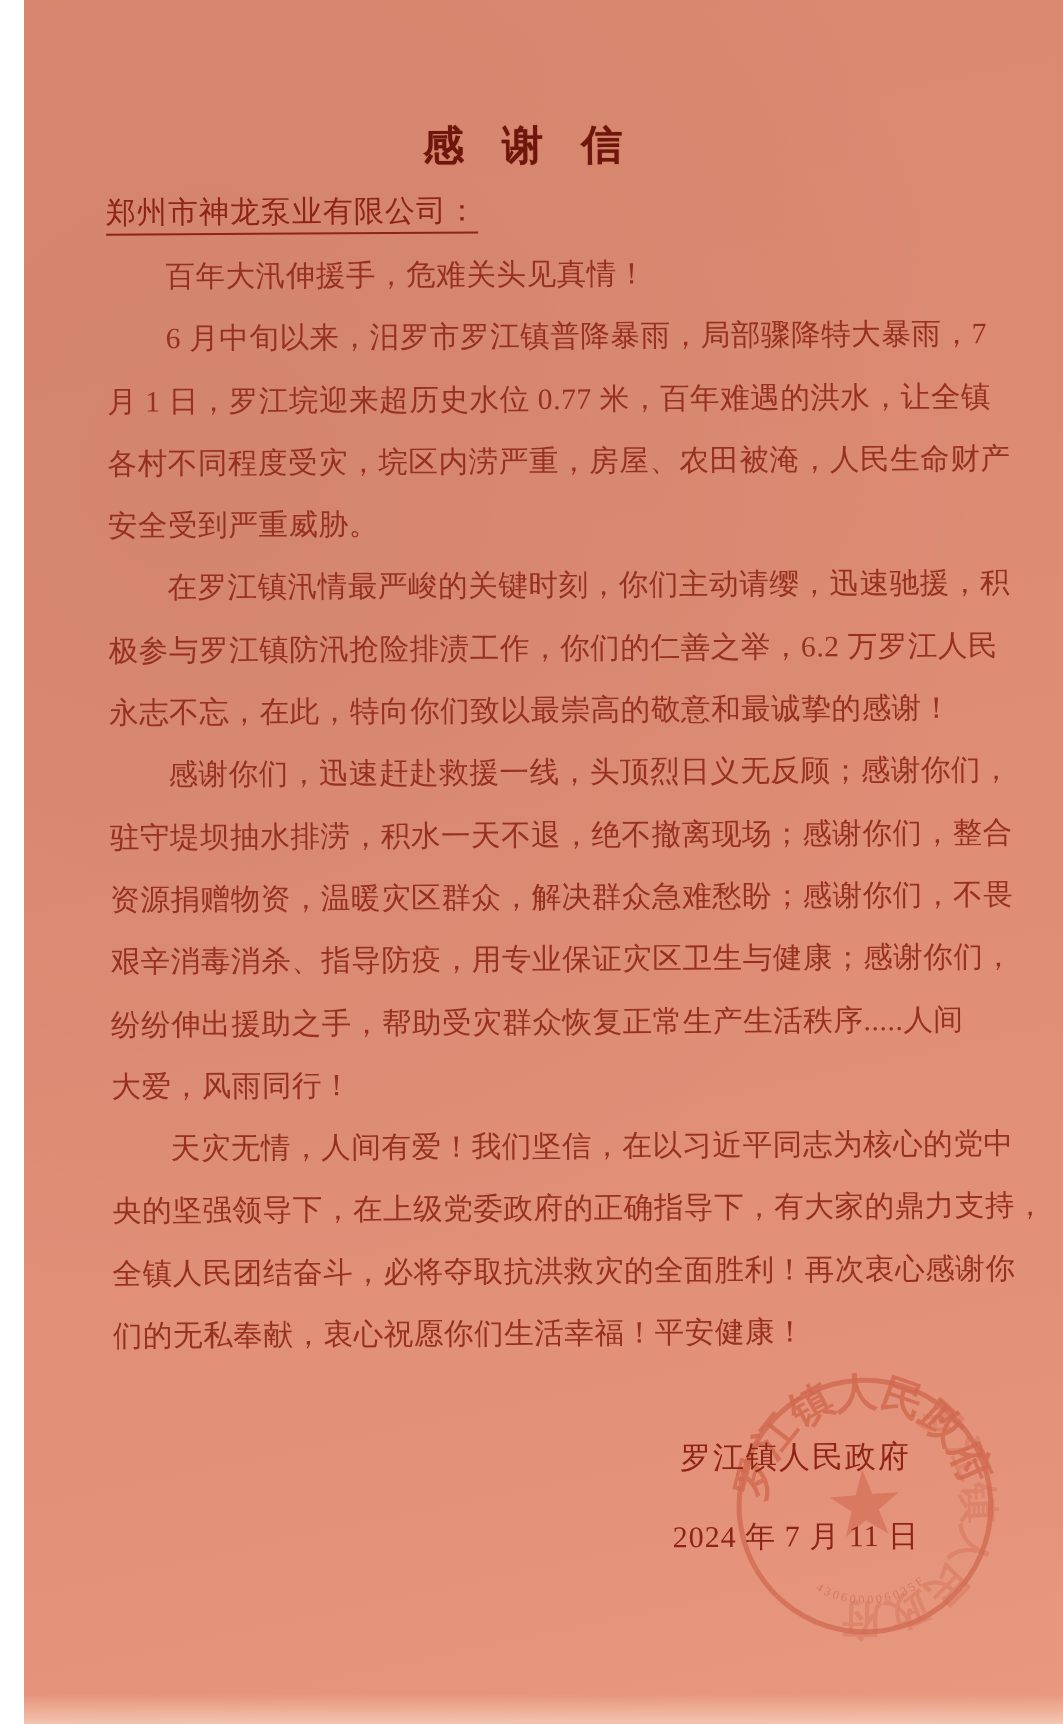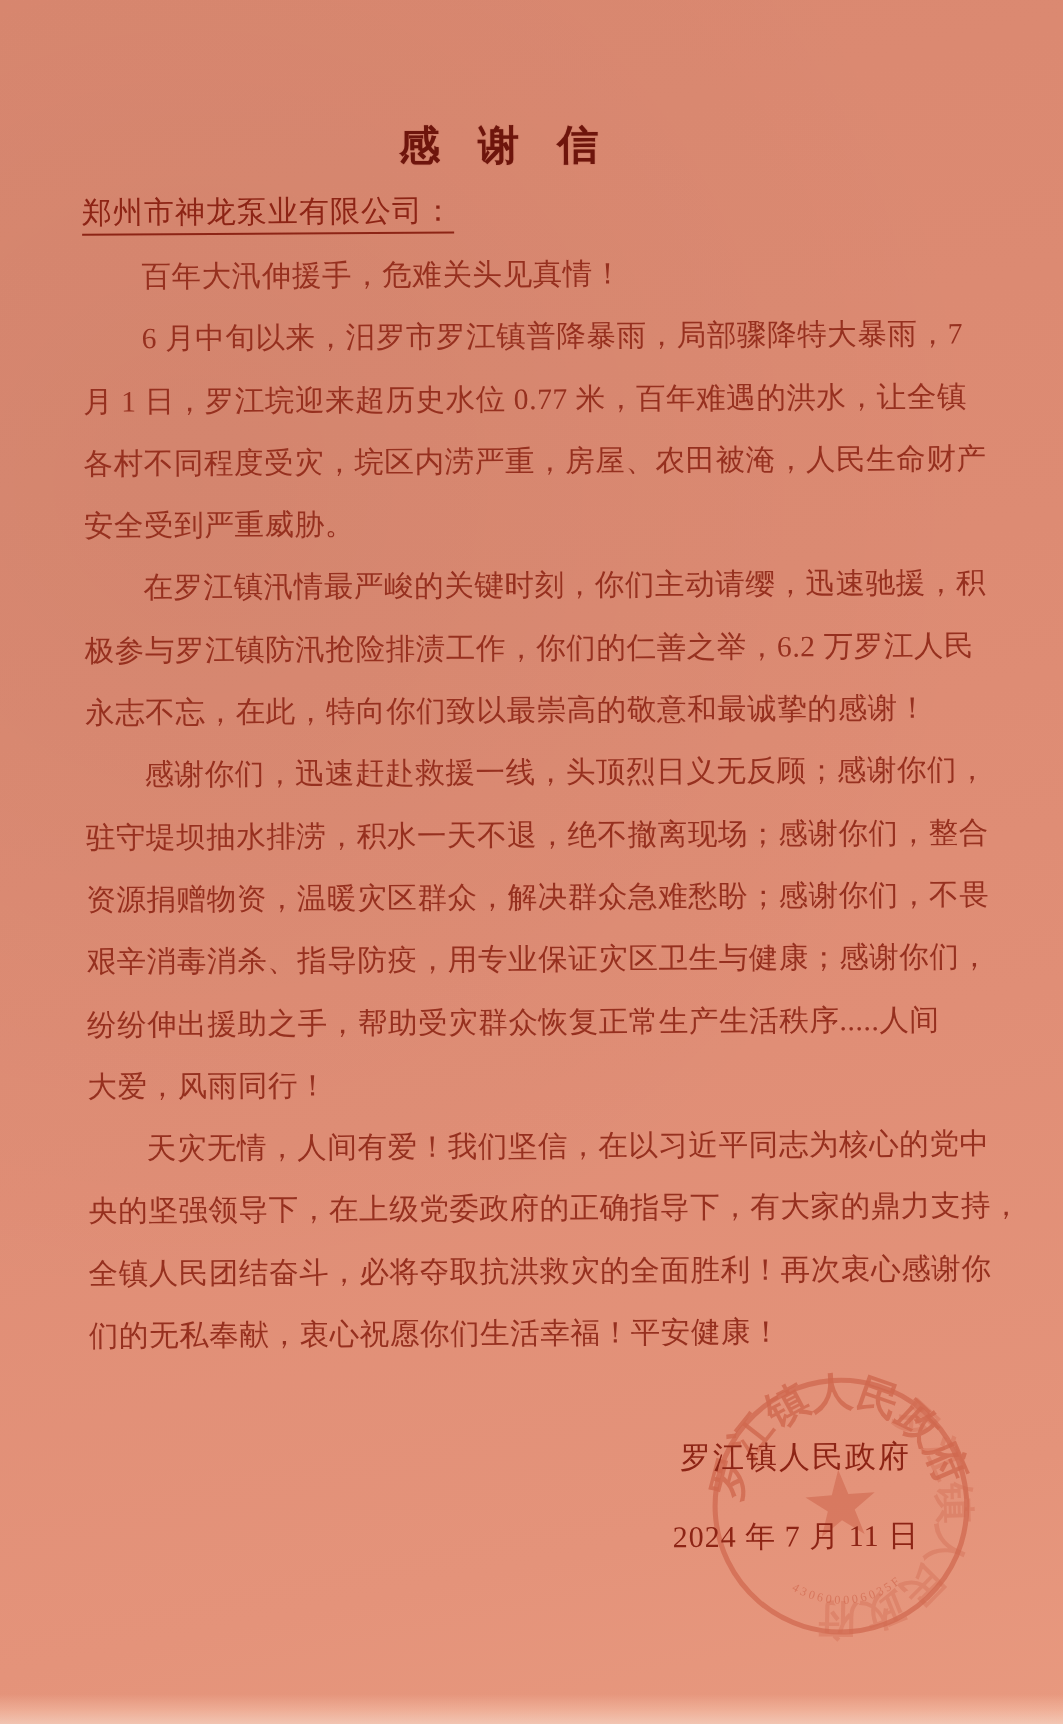--- a/index.html
+++ b/index.html
@@ -5,20 +5,21 @@
   html,body{margin:0;padding:0;}
   body{
     width:1063px;height:1724px;position:relative;overflow:hidden;
     font-family:"Liberation Serif","DejaVu Serif",serif;
   }
   .paper{
     position:absolute;inset:0;
     background:
       radial-gradient(140% 90% at 18% 28%, rgba(0,0,0,0.04), rgba(0,0,0,0) 55%),
       linear-gradient(168deg,#da8870 0%, #dd8b73 38%, #e08e76 62%, #e4937a 86%, #e8997f 100%);
+    margin-left: 24px;
   }
   .paper-bottom-edge{
     position:absolute;left:0;right:0;bottom:0;height:30px;
     background:linear-gradient(180deg, rgba(255,223,205,0) 0%, rgba(255,220,200,0.35) 55%, rgba(250,228,214,0.6) 100%);
   }
   .content{
     position:absolute;inset:0;
     color:#96301f;
     transform:rotate(-0.35deg);
   }

